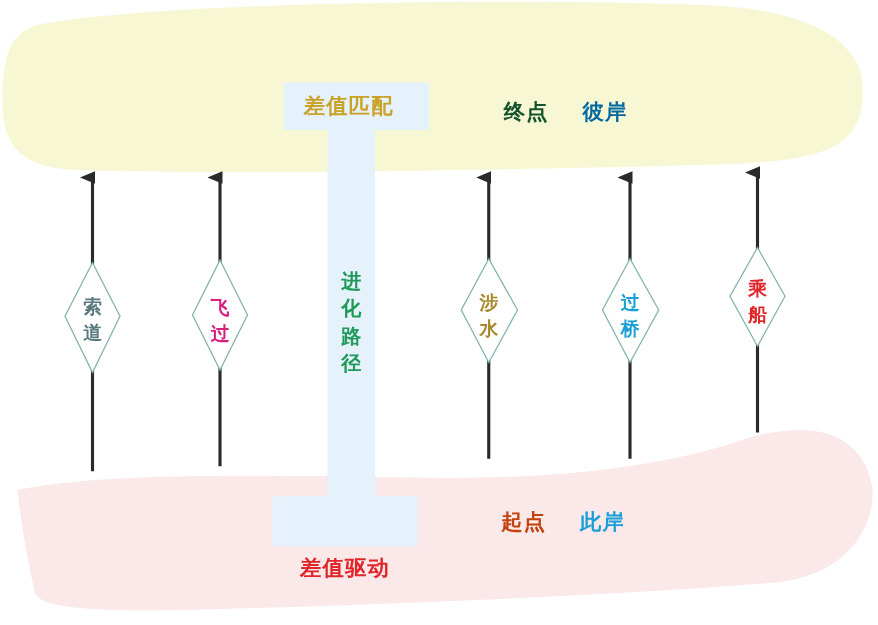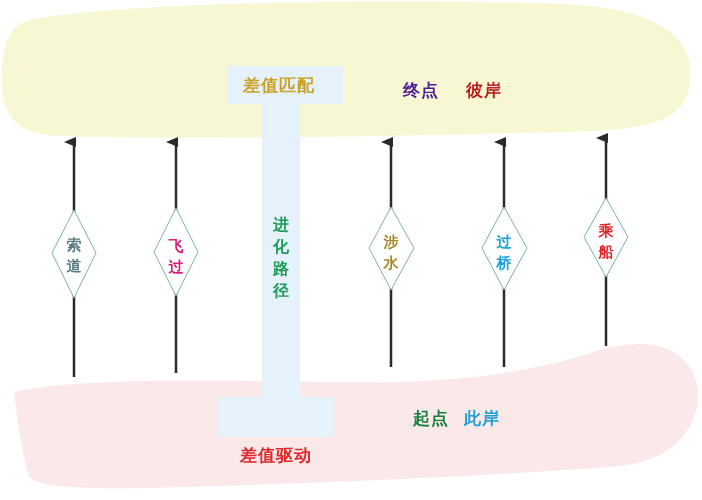--- a/index.html
+++ b/index.html
@@ -79,32 +79,32 @@
     <polygon points="176,208 198,252 176,296 154,252"></polygon>
     <polygon points="391,207 414,248 391,290 369,248"></polygon>
     <polygon points="504,207 527,248 504,290 482,248"></polygon>
     <polygon points="606,198 628,237 606,277 584,237"></polygon>
   </g>
 </svg>
 
 <div class="box" style="left:227px; top:66px; width:116px; height:38px;"></div>
 <div class="label" style="left:243px; top:77px; color:#c9a227;">差值匹配</div>
 
-<div class="label" style="left:403px; top:82px; color:#4c1d95;">终点</div>
-<div class="label" style="left:466px; top:82px; color:#b91c1c;">彼岸</div>
+<div class="label" style="left:403px; top:82px; color:#14532d;">终点</div>
+<div class="label" style="left:466px; top:82px; color:#0369a1;">彼岸</div>
 
 <div class="vtext" style="left:271px; top:214px; color:#1f9a5a;">进</div>
 <div class="vtext" style="left:271px; top:236px; color:#1f9a5a;">化</div>
 <div class="vtext" style="left:271px; top:258px; color:#1f9a5a;">路</div>
 <div class="vtext" style="left:271px; top:280px; color:#1f9a5a;">径</div>
 
 <div class="box" style="left:218px; top:397px; width:116px; height:40px;"></div>
 <div class="label" style="left:240px; top:410px; color:#e0262a;margin-top:37px;">差值驱动</div>
 
-<div class="label" style="left:401px; top:410px; color:#15803d;margin-left:12px;">起点</div>
+<div class="label" style="left:401px; top:410px; color:#c2410c;">起点</div>
 <div class="label" style="left:464px; top:410px; color:#1a9fd6;text-align:center;">此岸</div>
 
 <div class="diamond-text" style="left:64px; top:235px; color:#5a7a80;">索</div>
 <div class="diamond-text" style="left:64px; top:256px; color:#5a7a80;">道</div>
 
 <div class="diamond-text" style="left:166px; top:236px; color:#d61f7f;">飞</div>
 <div class="diamond-text" style="left:166px; top:257px; color:#d61f7f;">过</div>
 
 <div class="diamond-text" style="left:381px; top:232px; color:#a8882a;">涉</div>
 <div class="diamond-text" style="left:381px; top:253px; color:#a8882a;">水</div>

